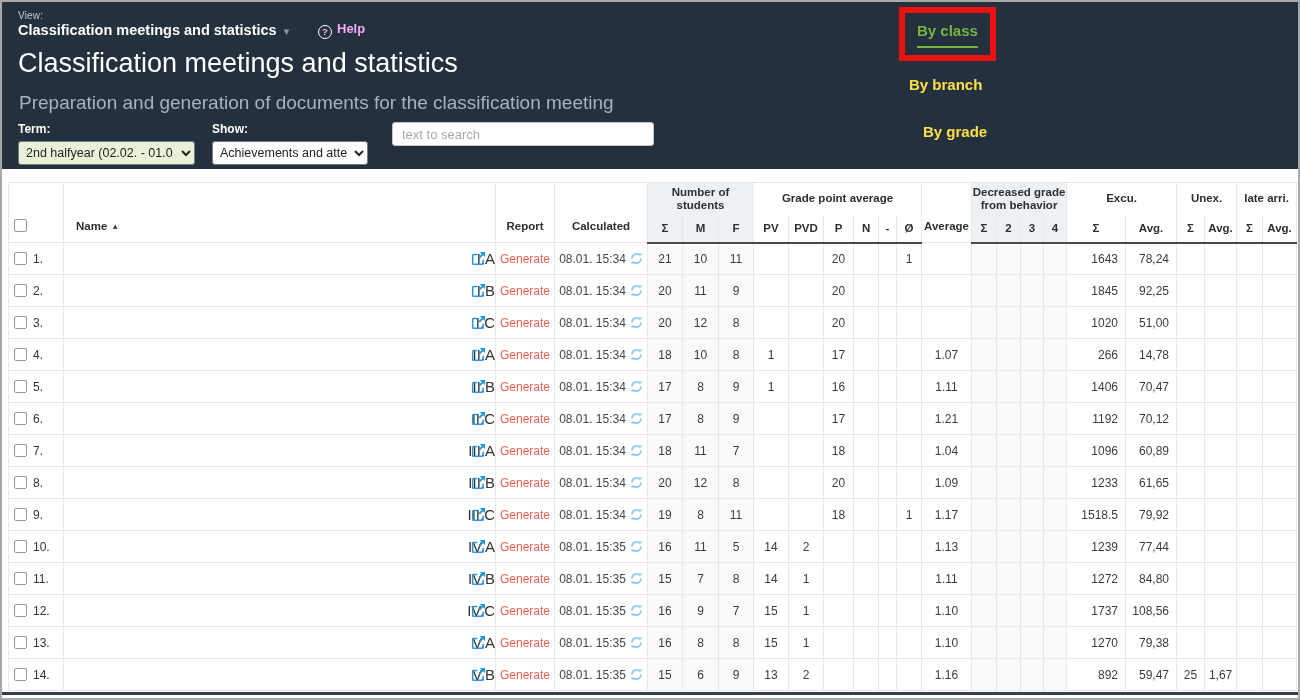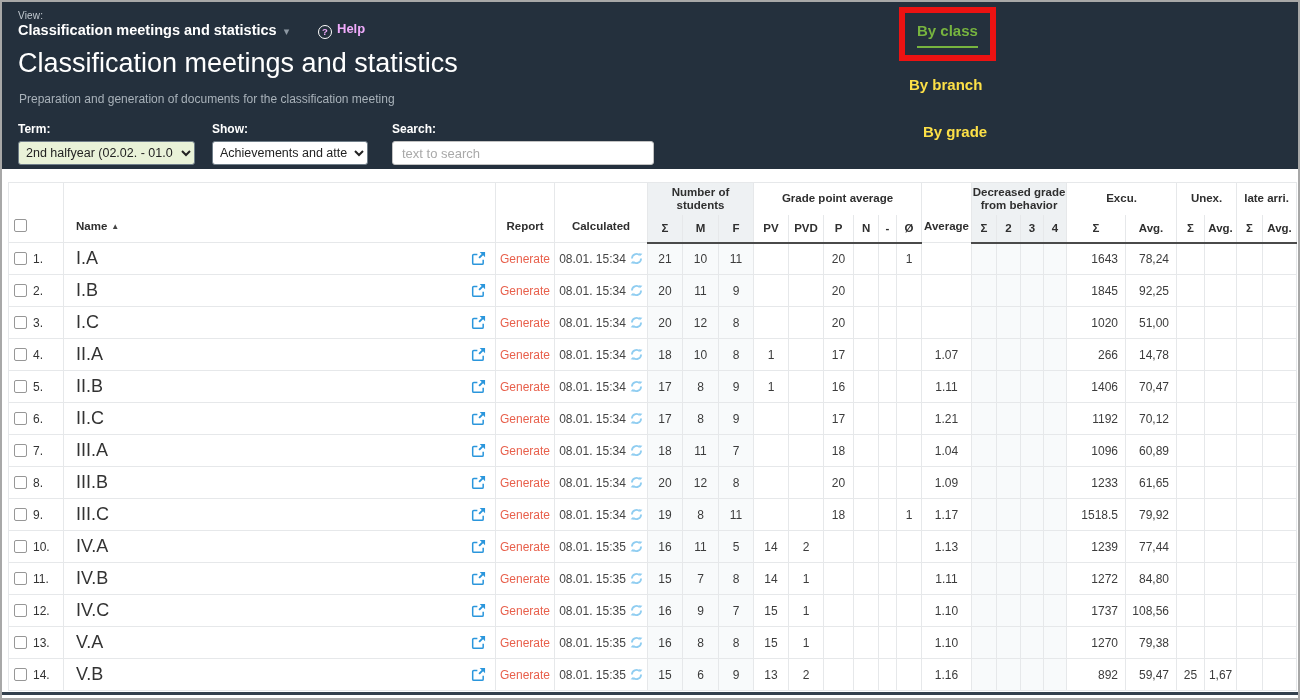--- a/index.html
+++ b/index.html
@@ -20,21 +20,21 @@
   .view-label { font-size:10px; color:#c2cad1; letter-spacing:.2px; }
   .view-value-row { margin-top:0; cursor:pointer; }
   .view-value { font-size:14.5px; font-weight:bold; color:#ffffff; }
   .view-caret { font-size:11px; color:#8d98a3; margin-left:7px; }
   .help { position:absolute; top:19px; left:316px; color:#f0abfc; font-size:13px; font-weight:bold; cursor:pointer; }
   .help-circle {
     display:inline-block; width:14px; height:14px; border:1.4px solid #fff; border-radius:50%;
     font-size:9.5px; line-height:12px; text-align:center; margin-right:5px; vertical-align:-2px; font-weight:bold;
   }
   .page-title { position:absolute; top:46px; left:16px; font-size:27px; font-weight:400; color:#ffffff; }
-  .page-subtitle { position:absolute; top:90px; left:17px; font-size:12px; color:#a9b2ba; }
+  .page-subtitle { position:absolute; top:90px; left:17px; font-size:19px; color:#a9b2ba; }
 
   
   .tabs { position:absolute; top:5px; left:897px; display:flex; align-items:flex-start;flex-direction:column; }
   .tab { font-size:15px; font-weight:bold; color:#fde047; cursor:pointer; white-space:nowrap; }
   .annotation-box { border:6px solid #ec1212; padding:9px 12px 7px 12px; }
   .tab.active { color:#77b43f; display:inline-block; border-bottom:2px solid #77b43f; padding-bottom:7px; }
   .tab-branch { margin:15px 0 0 10px; }
   .tab-grade  { margin:30px 0 0 24px; }
 
   
@@ -64,21 +64,21 @@
   tr.h-sub th { border-bottom:2px solid #4a4a4a; }
   th.span2 { vertical-align:bottom; padding-bottom:9px; }
   th.h-name { text-align:left; padding-left:12px; cursor:pointer; }
   .sort-icon { font-size:8px; color:#444; margin-left:4px; vertical-align:1px; }
   .wrap2 { white-space:normal; }
   .sh2 { background:#eef1f3; }          
   td.sh { background:#f8fafb; }         
 
   tbody td { height:32px; }
   td.c-num { padding-left:5px; color:#333; }
-  td.c-name { position:relative; padding-left:12px; color:#333; font-size:18px; }
+  td.c-name { position:relative; padding-left:12px; color:#333; font-size:15px;text-align:right; }
   .extlink { position:absolute; right:9px; top:8px; cursor:pointer; line-height:0; }
   td.c-report { text-align:center; }
   .gen { color:#e8604c; cursor:pointer; text-decoration:none; }
   td.c-calc { text-align:center; color:#454545; }
   .refresh { margin-left:4px; vertical-align:-2px; cursor:pointer; line-height:0; display:inline-block; }
   td.c-c { text-align:center; }
   td.c-r { text-align:right; padding-right:7px; }
 
   .cb {
     display:inline-block; width:13px; height:13px; border:1px solid #979797; border-radius:2px;
@@ -123,21 +123,20 @@
   </div>
 
   <div class="filter-group fg-show">
     <div class="filter-label">Show:</div>
     <select class="filter-select">
       <option>Achievements and attenda</option>
     </select>
   </div>
 
   <div class="filter-group fg-search">
-    <div class="filter-label">Search:</div>
     <input class="filter-input" type="text" placeholder="text to search" style="">
   </div>
 </div>
 
 <div class="table-wrap">
 <table>
   <colgroup>
     <col style="width:55px">
         <col style="width:432px">
         <col style="width:59px">

